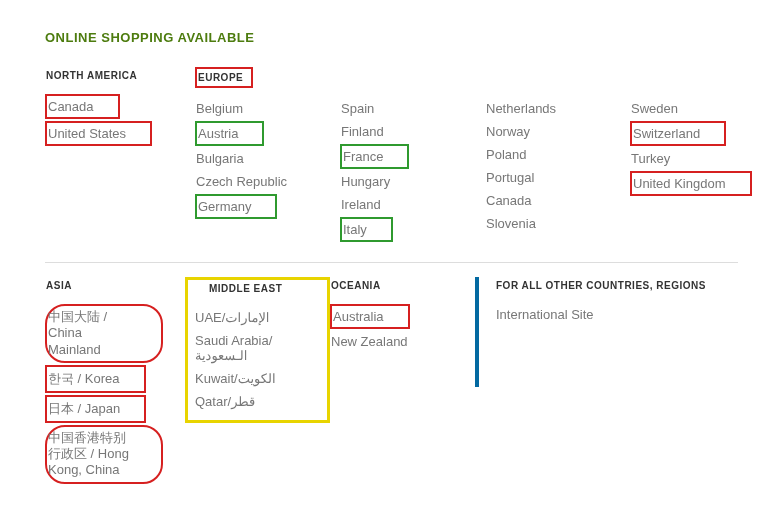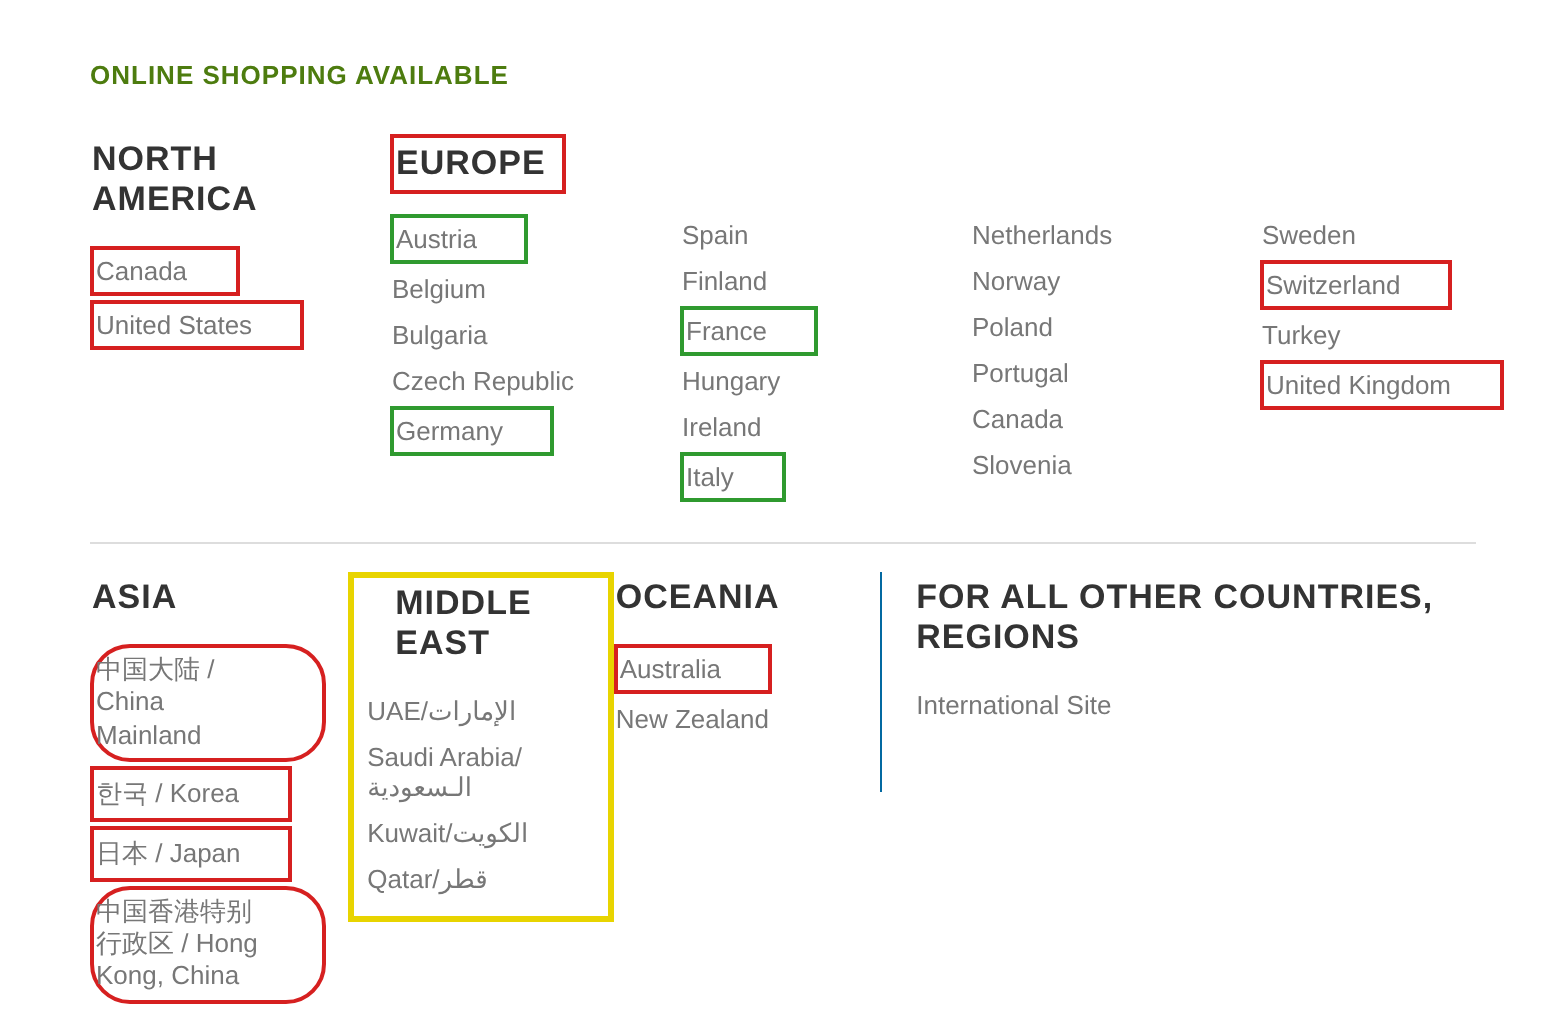--- a/index.html
+++ b/index.html
@@ -18,21 +18,21 @@
     letter-spacing: 0.5px;
     color: #4d7c0f;
     margin-bottom: 22px;
   }
   .top-regions {
     display: flex;
     margin-bottom: 18px;
   }
   .region-block { margin-right: 16px; }
   .region-heading {
-    font-size: 17px;
+    font-size: 10px;
     font-weight: 700;
     letter-spacing: 0.5px;
     color: #333;
     padding: 3px 8px 3px 1px;
     display: inline-block;
     margin-bottom: 10px;
   }
   .country-list { display: flex; }
   .country-col { width: 145px; }
   .country-item {
@@ -47,21 +47,21 @@
   .divider {
     border: none;
     border-top: 1px solid #ddd;
     margin: 4px 45px 14px 0;
   }
   .bottom-regions { display: flex; }
   .bottom-block { margin-right: 0; }
   .asia-block { width: 140px; }
   .me-block { width: 145px; }
   .oceania-block { width: 145px; }
-  .other-block { padding-left: 16px; border-left: 1px solid #0369a1; height: 110px; }
+  .other-block { padding-left: 16px; border-left: 4px solid #0369a1; height: 110px; }
   .box-red { border: 2px solid #d62020; }
   .box-green { border: 2px solid #2f9a2f; }
   .box-yellow { border: 3px solid #e8d400; padding: 0 6px 6px 6px; display: inline-block; }
   .box-yellow .region-heading { padding-left: 15px; }
   .asia-multi { line-height: 1.25; max-width: 118px; border-radius: 20px; }
 </style>
 </head>
 <body>
 
 <div class="page-title">ONLINE SHOPPING AVAILABLE</div>
@@ -75,22 +75,22 @@
         <div><span class="country-item box-red">Canada</span></div>
         <div><span class="country-item box-red">United States</span></div>
       </div>
     </div>
   </div>
 
   <div class="region-block">
     <div><span class="region-heading box-red">EUROPE</span></div>
     <div class="country-list">
       <div class="country-col">
+        <div><span class="country-item">Belgium</span></div>
         <div><span class="country-item box-green">Austria</span></div>
-        <div><span class="country-item">Belgium</span></div>
         <div><span class="country-item">Bulgaria</span></div>
         <div><span class="country-item">Czech Republic</span></div>
         <div><span class="country-item box-green">Germany</span></div>
       </div>
       <div class="country-col">
         <div><span class="country-item">Spain</span></div>
         <div><span class="country-item">Finland</span></div>
         <div><span class="country-item box-green">France</span></div>
         <div><span class="country-item">Hungary</span></div>
         <div><span class="country-item">Ireland</span></div>

